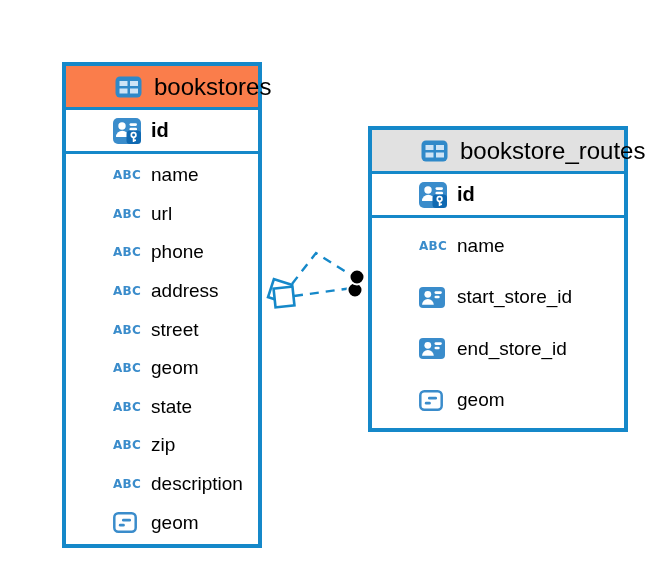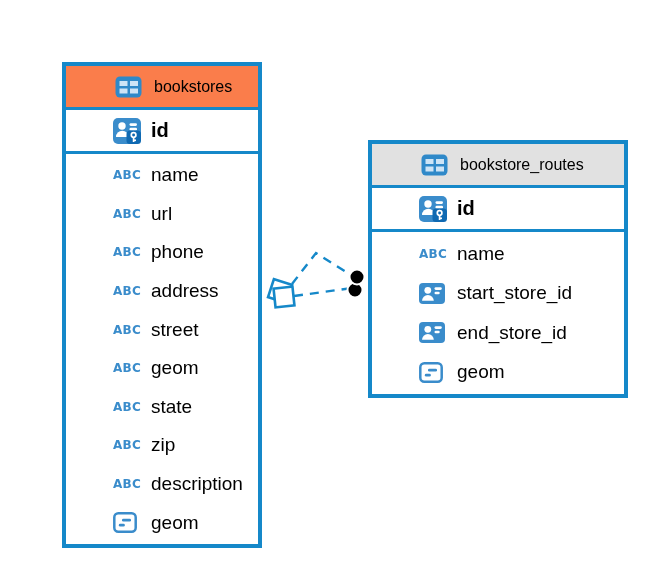--- a/index.html
+++ b/index.html
@@ -12,24 +12,24 @@
   body{margin:0;background:#fff;}
   .canvas{
     position:relative;width:654px;height:570px;background:#ffffff;overflow:hidden;
     font-family:"Liberation Sans","DejaVu Sans",sans-serif;color:#000;
   }
   .entity{
     position:absolute;background:#fff;border:4px solid var(--blue);
     display:flex;flex-direction:column;
   }
   .entity-bookstores{left:62px;top:62px;width:200px;height:486px;}
-  .entity-routes{left:368px;top:140px;width:260px;height:258px;}
+  .entity-routes{left:368px;top:126px;width:260px;height:306px;}
   .entity-header{
     display:flex;align-items:center;gap:9px;padding:0 9px;height:44px;flex:0 0 44px;
-    border-bottom:3px solid var(--blue);font-size:16px;
+    border-bottom:3px solid var(--blue);font-size:24px;
   }
   .entity-bookstores .entity-header{background:var(--orange);}
   .entity-routes .entity-header{background:var(--gray);}
   .pk-row{
     display:flex;align-items:center;gap:8px;padding:4px 7px;height:44px;flex:0 0 44px;
     border-bottom:3px solid var(--blue);font-size:20px;font-weight:bold;
   }
   .cols{display:flex;flex-direction:column;flex:1;padding:2px 0;}
   .col-row{display:flex;align-items:center;gap:8px;padding:0 7px;flex:1;font-size:19px;}
   .icon-slot{width:30px;display:flex;justify-content:flex-start;align-items:center;flex:0 0 30px;margin-left:40px;}

